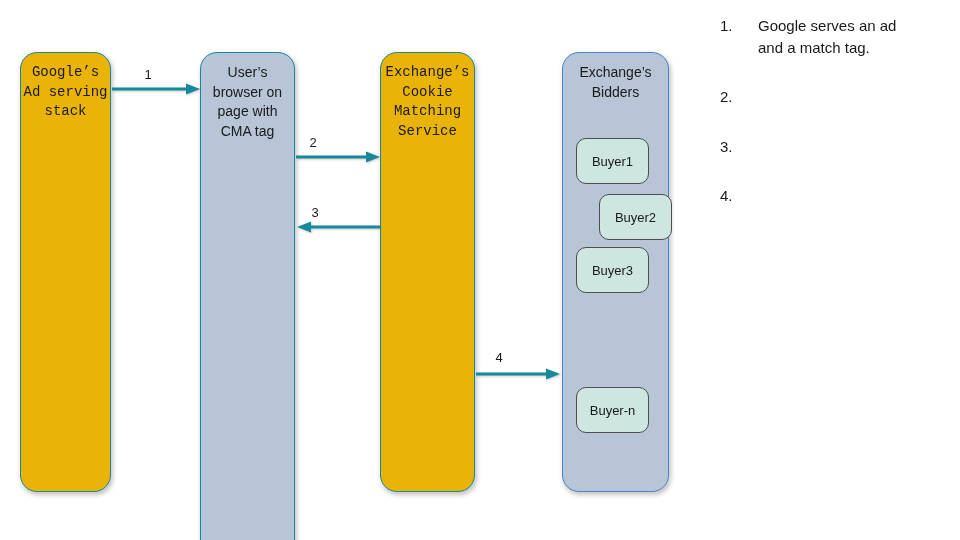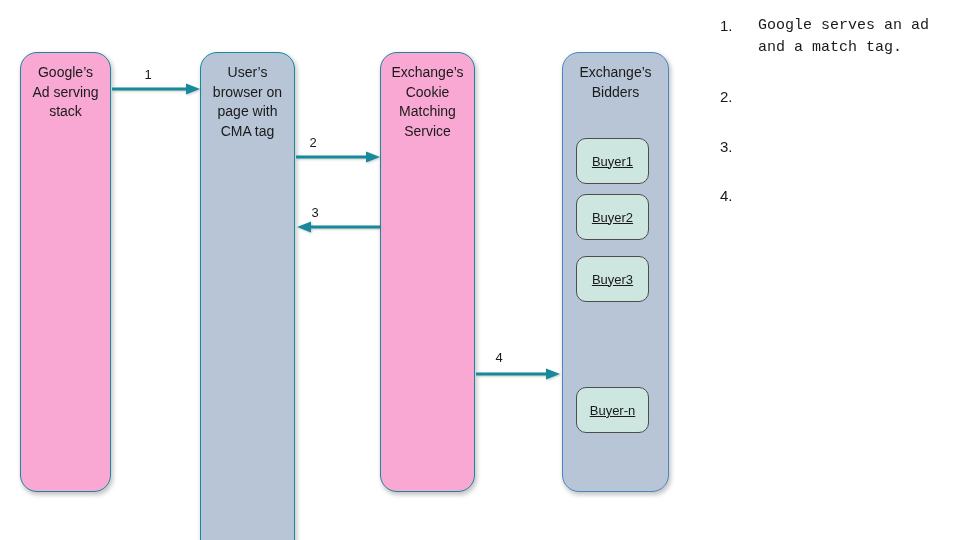--- a/index.html
+++ b/index.html
@@ -11,21 +11,21 @@
     background: #ffffff;
     overflow: hidden;
   }
   .node {
     position: absolute;
     box-sizing: border-box;
     border: 1.5px solid #17899c;
     border-radius: 17px;
     box-shadow: 1.5px 2.5px 4px rgba(90,90,90,0.35);
   }
-  .node.green { background: #f9a8d4; }
+  .node.green { background: #eab308; font-family: Liberation Mono, monospace; }
   .node.blue  { background: #b7c5d6; }
   .node.bidders-border { border-color: #4a86c6; }
   .node-title {
     padding-top: 10px;
     text-align: center;
     font-size: 14px;
     line-height: 19.5px;
     white-space: pre-line;
   }
   .buyer {
@@ -34,21 +34,20 @@
     left: 13px;
     width: 73px;
     height: 46px;
     background: #cde6e0;
     border: 1.4px solid #4d4d4d;
     border-radius: 10px;
     display: flex;
     align-items: center;
     justify-content: center;
     font-size: 13px;
-    text-decoration: underline;
   }
   .arrows-svg {
     position: absolute;
     left: 0; top: 0;
     width: 960px; height: 540px;
     pointer-events: none;
     filter: drop-shadow(1px 1.5px 1px rgba(80,80,80,0.3));
   }
   .arrow-label {
     position: absolute;
@@ -62,21 +61,21 @@
     top: 15px;
     width: 238px;
   }
   .step {
     display: flex;
     margin-bottom: 28px;
     font-size: 15px;
     line-height: 21.5px;
   }
   .step-num { width: 38px; flex: none; }
-  .step-text { white-space: pre-line; font-family: Liberation Mono, monospace; }
+  .step-text { white-space: pre-line; }
 </style>
 </head>
 <body>
 
 <div class="stage">
 
   <div class="node green" style="left:20px; top:52px; width:91px; height:440px;">
     <div class="node-title">Google’s
 Ad serving
 stack</div>
@@ -95,24 +94,24 @@
 Matching
 Service</div>
   </div>
 
   <div class="node blue bidders-border" style="left:562px; top:52px; width:107px; height:440px;">
     <div class="node-title">Exchange’s
 Bidders</div>
     <div class="buyer" style="top:85px;">
       <span>Buyer1</span>
     </div>
-    <div class="buyer" style="top:141px;">
+    <div class="buyer" style="top:141px;margin-left:23px;">
       <span>Buyer2</span>
     </div>
-    <div class="buyer" style="top:203px;">
+    <div class="buyer" style="top:194px;">
       <span>Buyer3</span>
     </div>
     <div class="buyer" style="top:334px;align-items:center;">
       <span>Buyer-n</span>
     </div>
   </div>
 
   <svg class="arrows-svg" viewBox="0 0 960 540" xmlns="http://www.w3.org/2000/svg">
     <g stroke="#17899c" fill="#17899c">
       <line x1="112" y1="89" x2="187" y2="89" stroke-width="3"></line>

